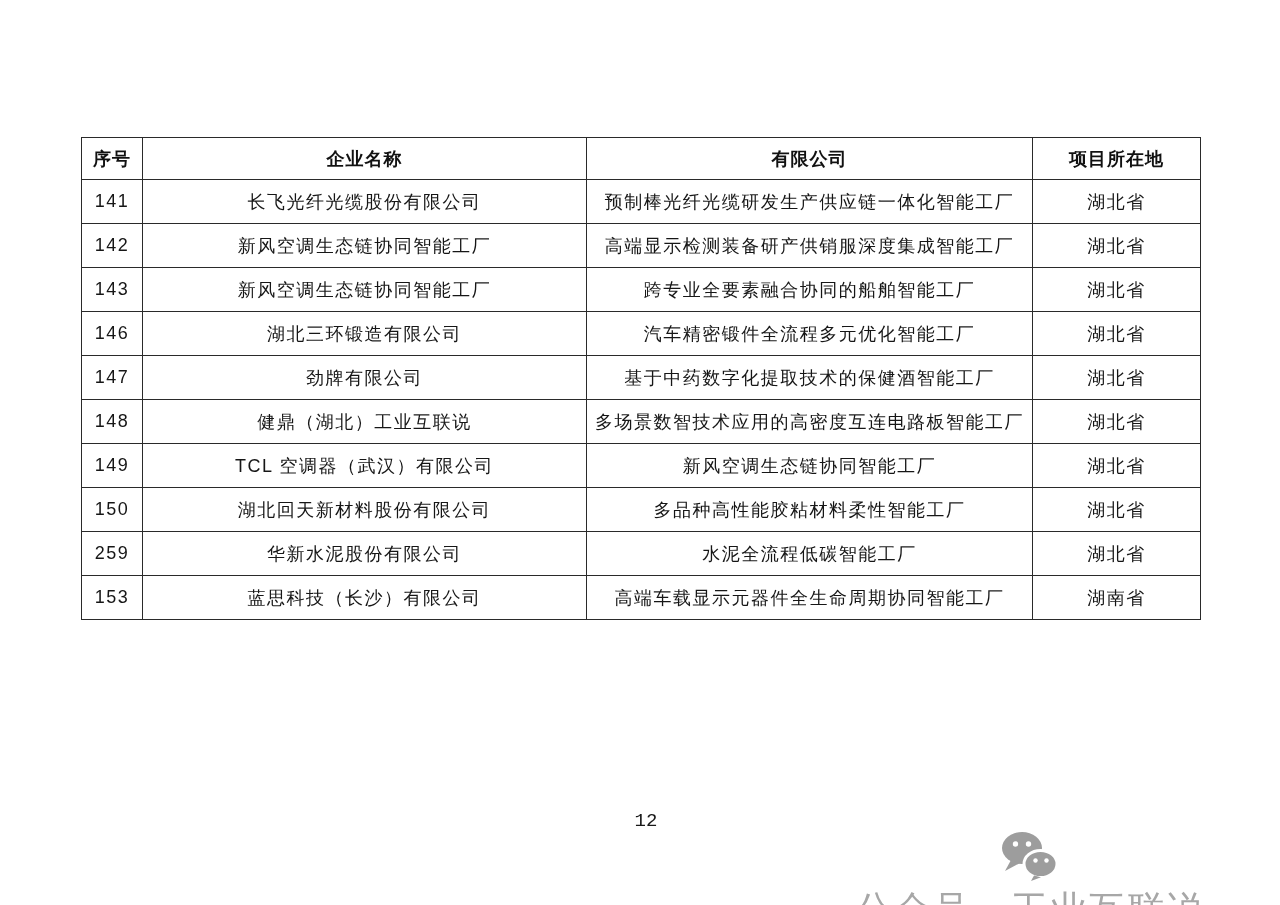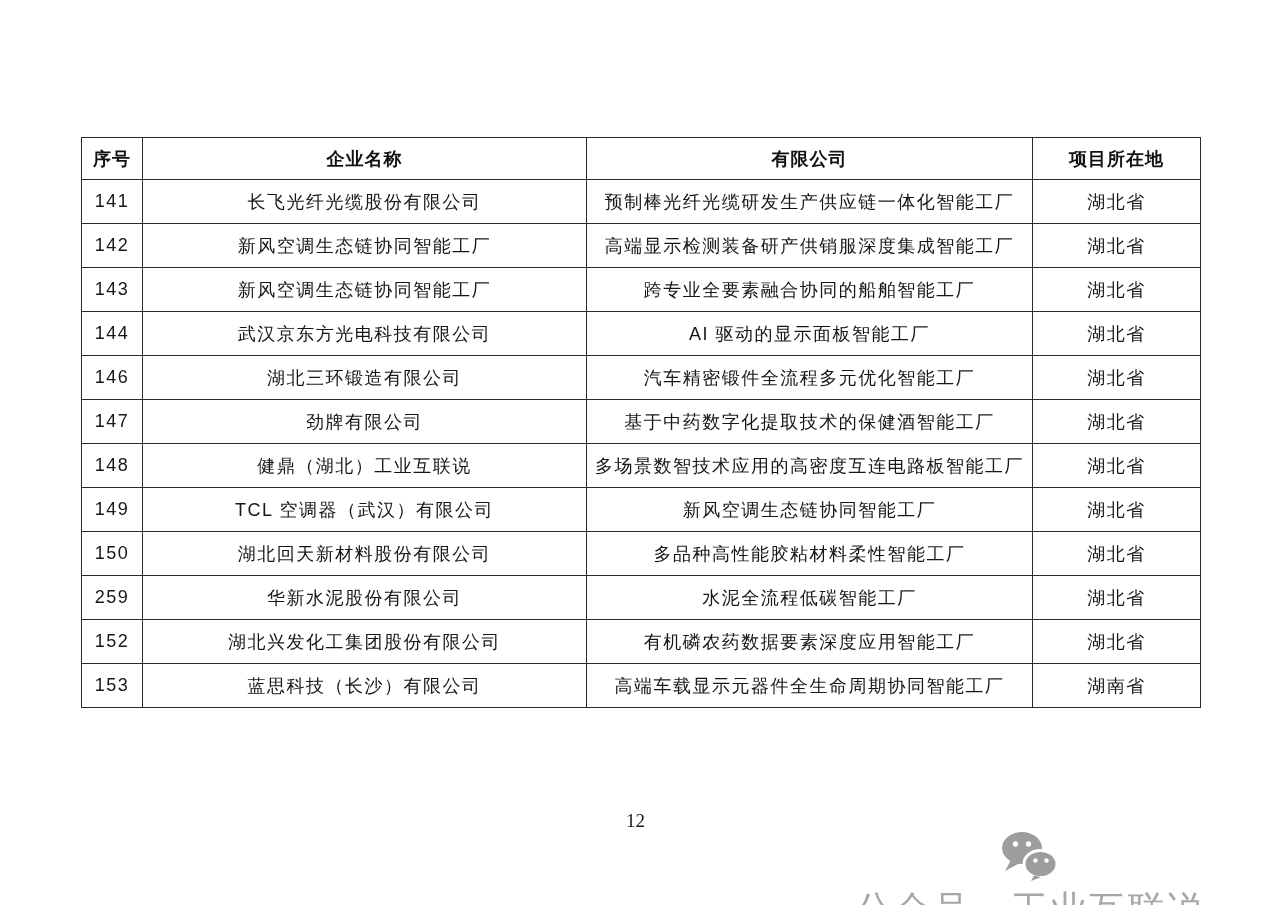--- a/index.html
+++ b/index.html
@@ -43,24 +43,24 @@
   table.doc-table td {
     height: 44px;
     font-size: 18px;
     letter-spacing: 1.5px;
     font-family: Liberation Sans, sans-serif;
   }
   .page-number {
     position: absolute;
     left: 626px; top: 810px;
     width: 40px;
-    text-align: left;
+    text-align: center;
     font-size: 19px;
     color: #181818;
-    font-family: Liberation Serif, serif;
+    font-family: Liberation Mono, monospace;
   }
   .watermark {
     position: absolute;
     left: 855px; top: 831px;
     display: flex;
     align-items: center;
     gap: 10px;
     flex-direction: column;
   }
   .watermark .wm-text {
@@ -107,26 +107,20 @@
           <td>高端显示检测装备研产供销服深度集成智能工厂</td>
           <td>湖北省</td>
         </tr>
         <tr>
           <td>143</td>
           <td>新风空调生态链协同智能工厂</td>
           <td>跨专业全要素融合协同的船舶智能工厂</td>
           <td>湖北省</td>
         </tr>
         <tr>
-          <td>144</td>
-          <td>武汉京东方光电科技有限公司</td>
-          <td>AI 驱动的显示面板智能工厂</td>
-          <td>湖北省</td>
-        </tr>
-        <tr>
           <td>146</td>
           <td>湖北三环锻造有限公司</td>
           <td>汽车精密锻件全流程多元优化智能工厂</td>
           <td>湖北省</td>
         </tr>
         <tr>
           <td>147</td>
           <td>劲牌有限公司</td>
           <td>基于中药数字化提取技术的保健酒智能工厂</td>
           <td>湖北省</td>
@@ -149,26 +143,20 @@
           <td>多品种高性能胶粘材料柔性智能工厂</td>
           <td>湖北省</td>
         </tr>
         <tr>
           <td>259</td>
           <td>华新水泥股份有限公司</td>
           <td>水泥全流程低碳智能工厂</td>
           <td>湖北省</td>
         </tr>
         <tr>
-          <td>152</td>
-          <td>湖北兴发化工集团股份有限公司</td>
-          <td>有机磷农药数据要素深度应用智能工厂</td>
-          <td>湖北省</td>
-        </tr>
-        <tr>
           <td>153</td>
           <td>蓝思科技（长沙）有限公司</td>
           <td>高端车载显示元器件全生命周期协同智能工厂</td>
           <td>湖南省</td>
         </tr>
       </tbody>
   </table>
 
   <div class="page-number">12</div>
 

